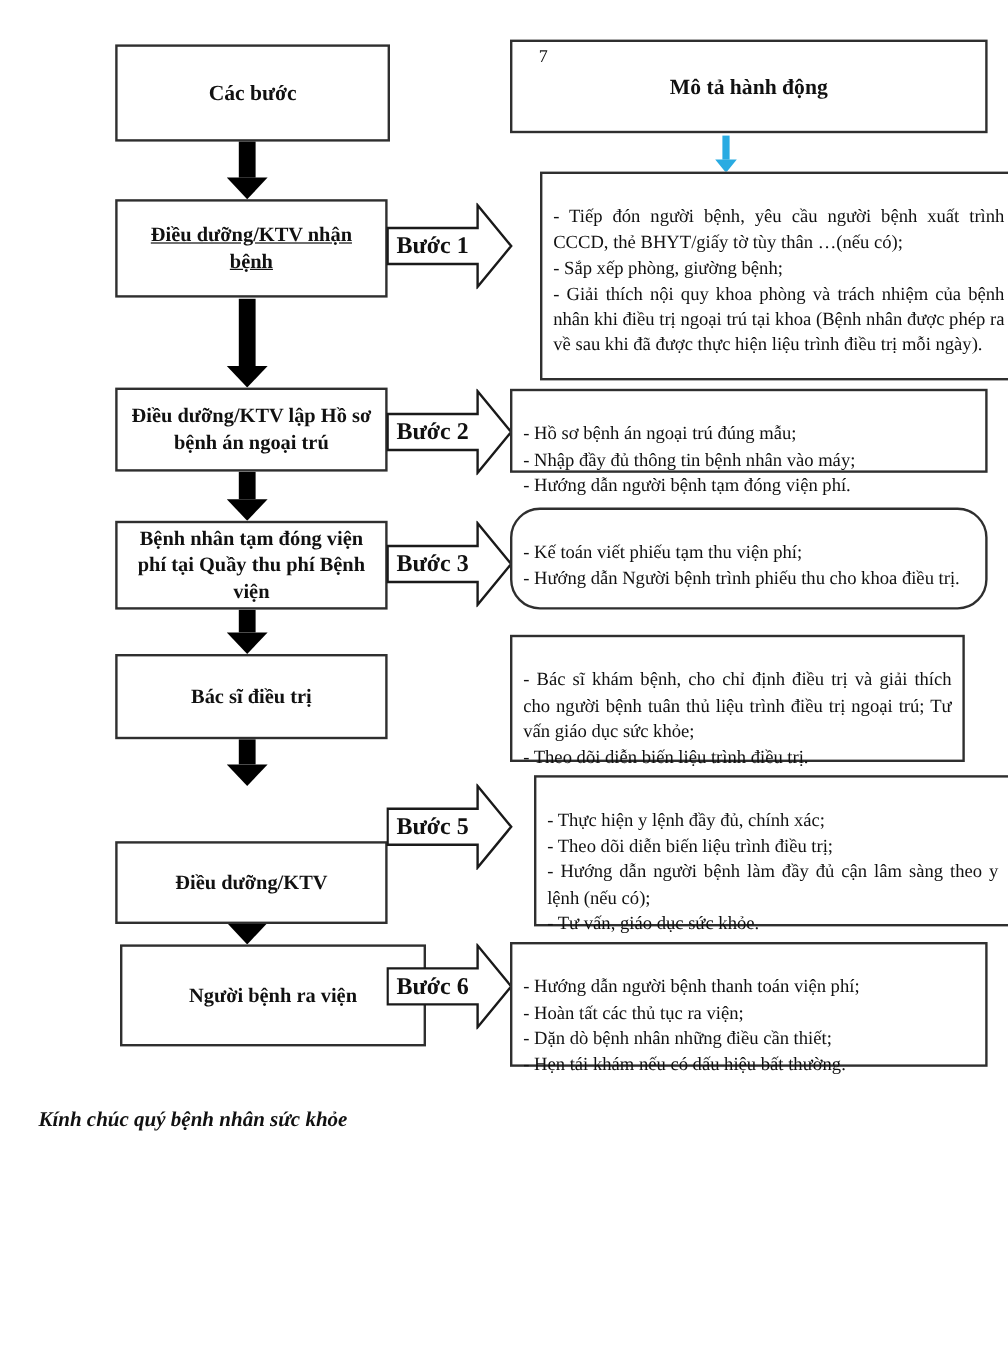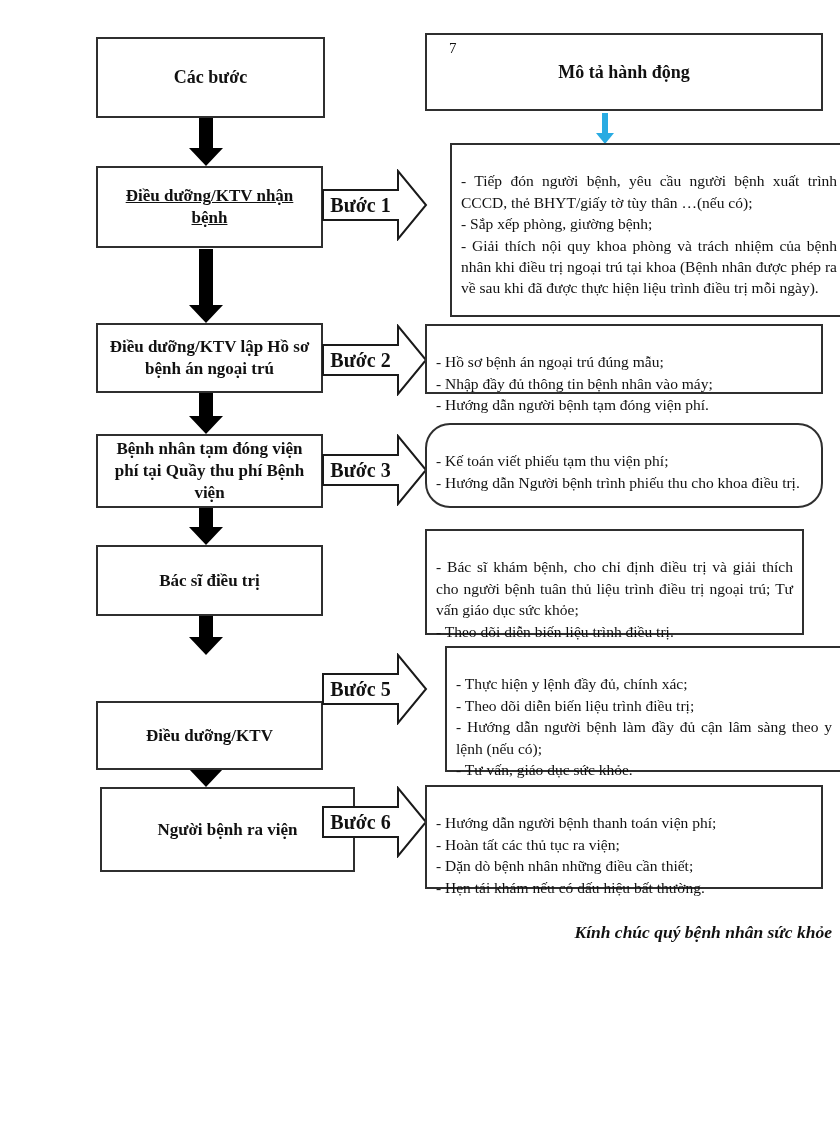--- a/index.html
+++ b/index.html
@@ -55,21 +55,21 @@
   
   .steparrow{position:absolute;width:106px;height:72px;}
   .steparrow svg{position:absolute;left:0;top:0;}
   .steparrow .lbl{
     position:absolute;left:0;top:20px;width:77px;height:32px;
     line-height:32px;text-align:center;
     font-weight:bold;font-size:20px;
   }
   .footer{
     position:absolute;left:32px;width:800px;top:922px;
-    text-align:right;font-weight:bold;font-style:italic;font-size:17.5px;
+    text-align:left;font-weight:bold;font-style:italic;font-size:17.5px;
   }
 </style>
 </head>
 <body>
 
 <div class="page">
 
   <div class="box hdr" style="left:96px;top:37px;width:229px;height:81px;">
     <span>Các bước</span>
   </div>

